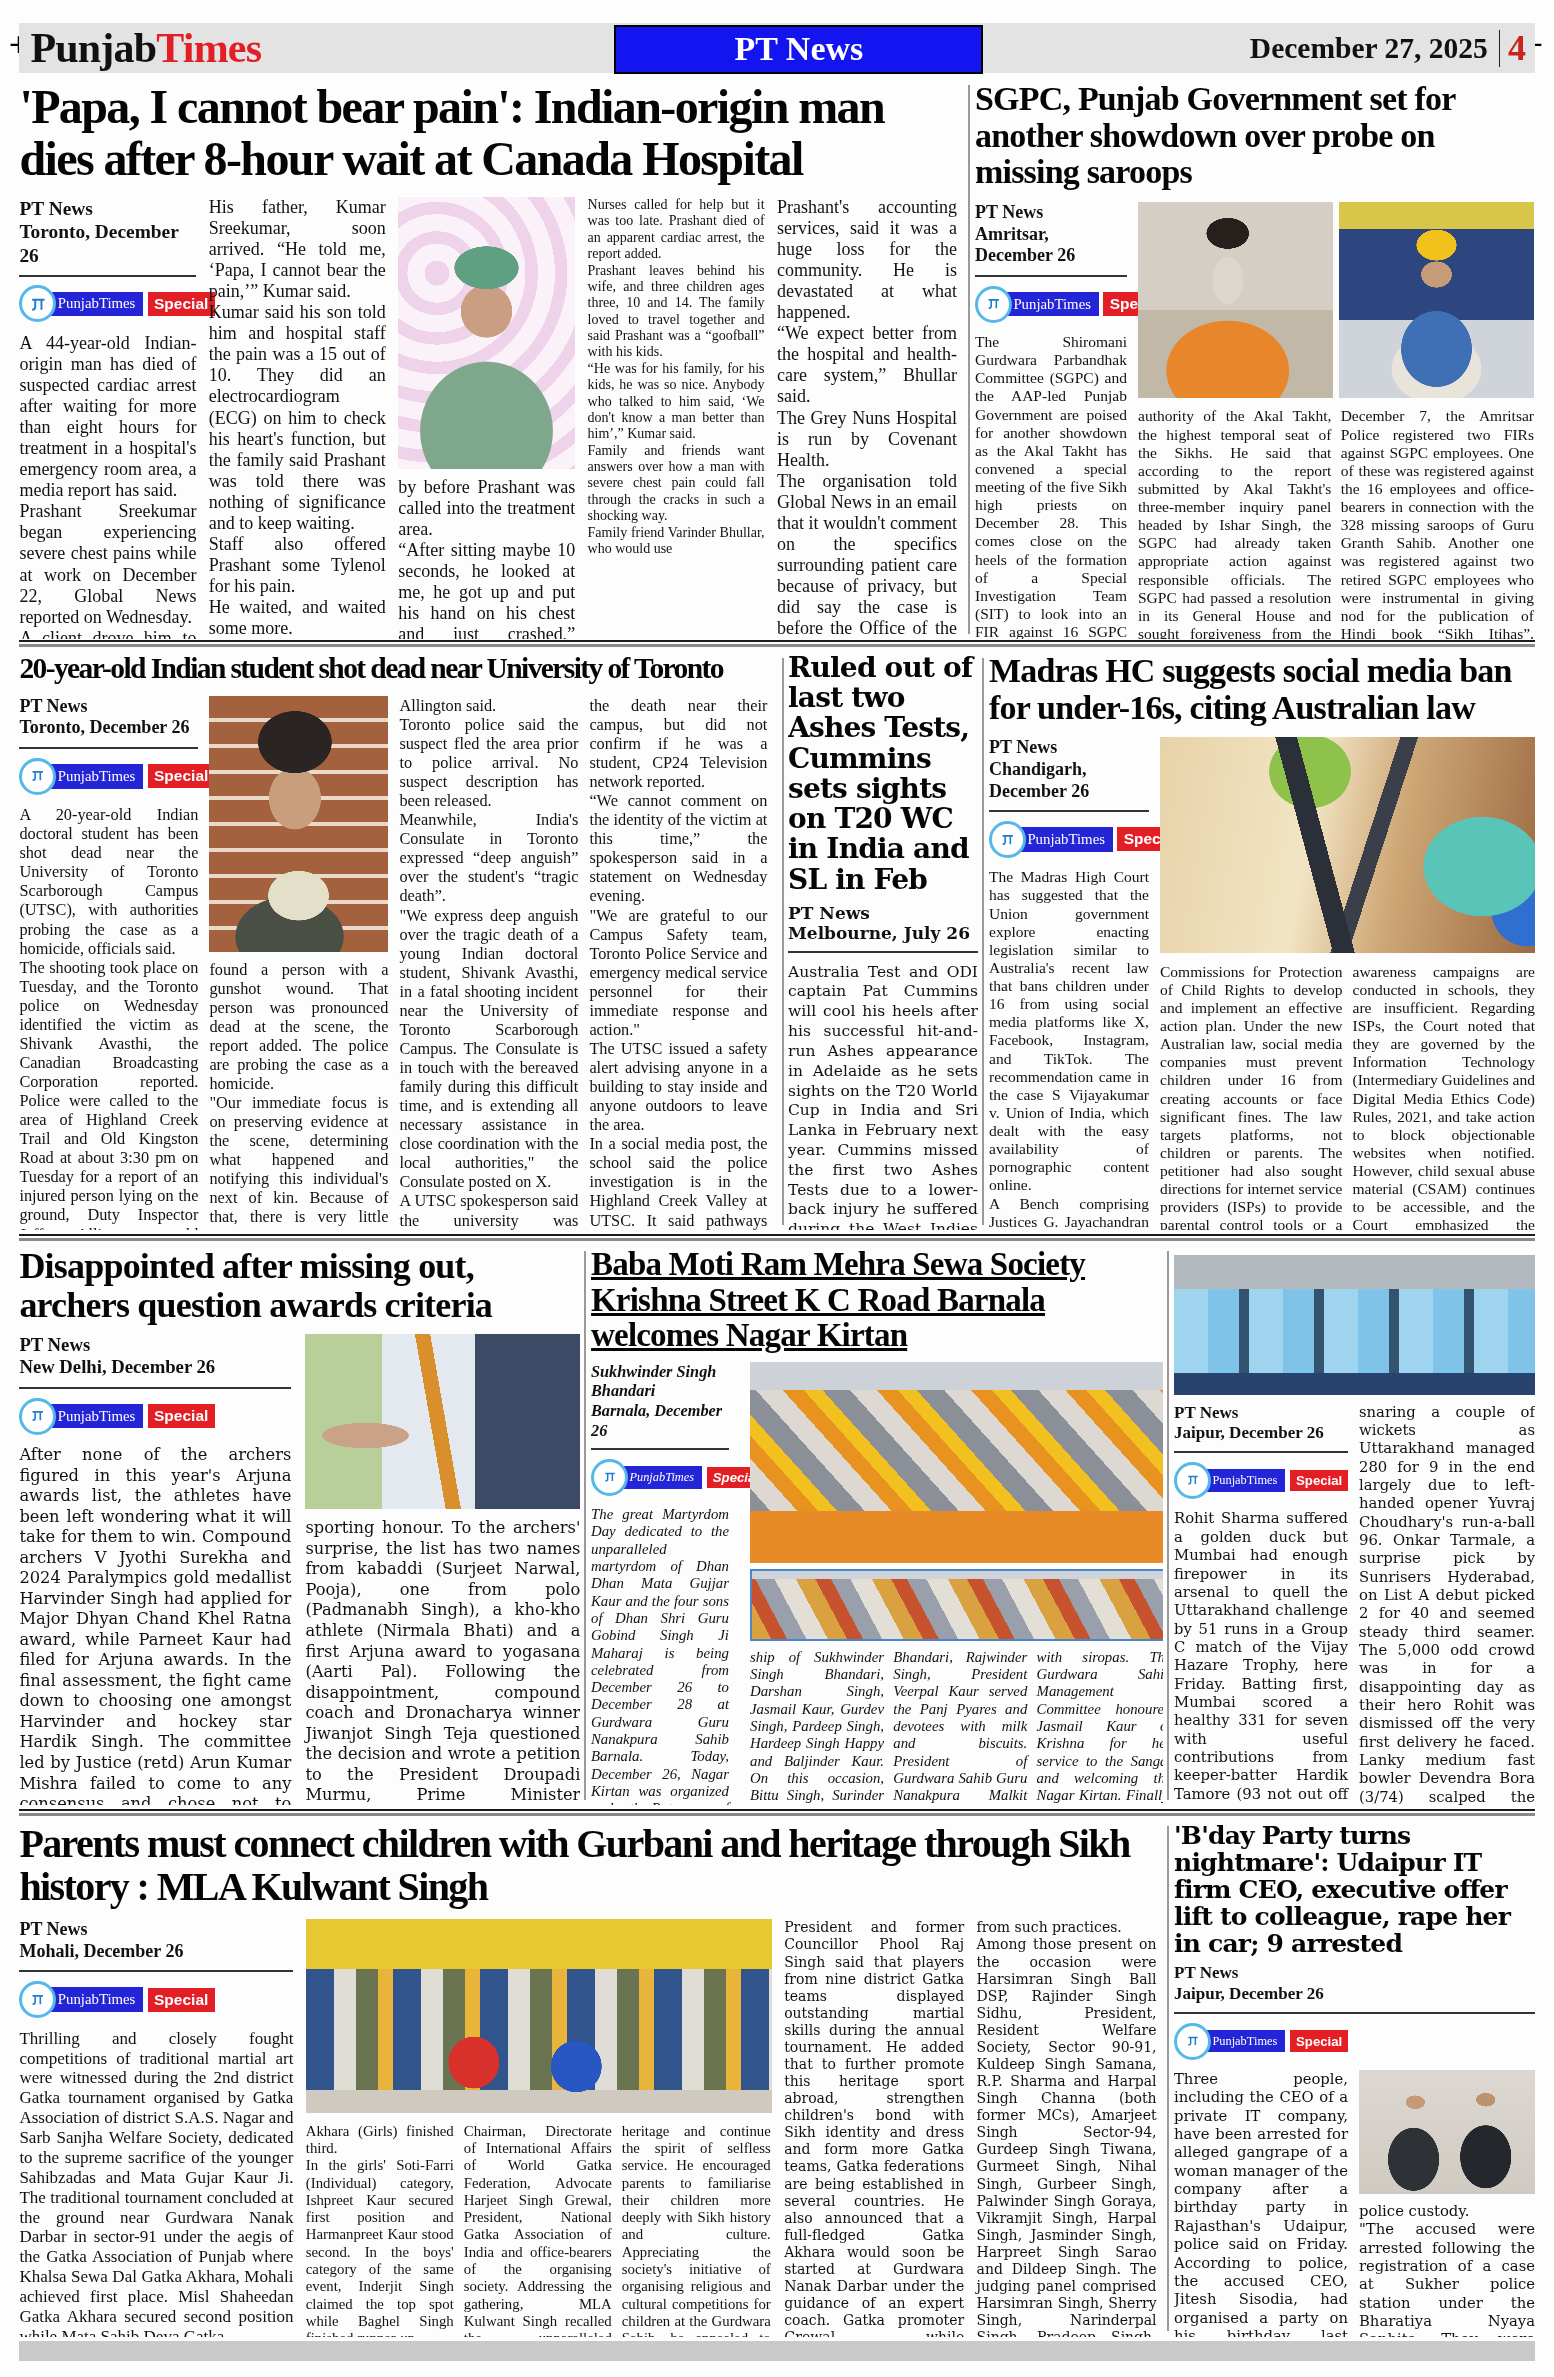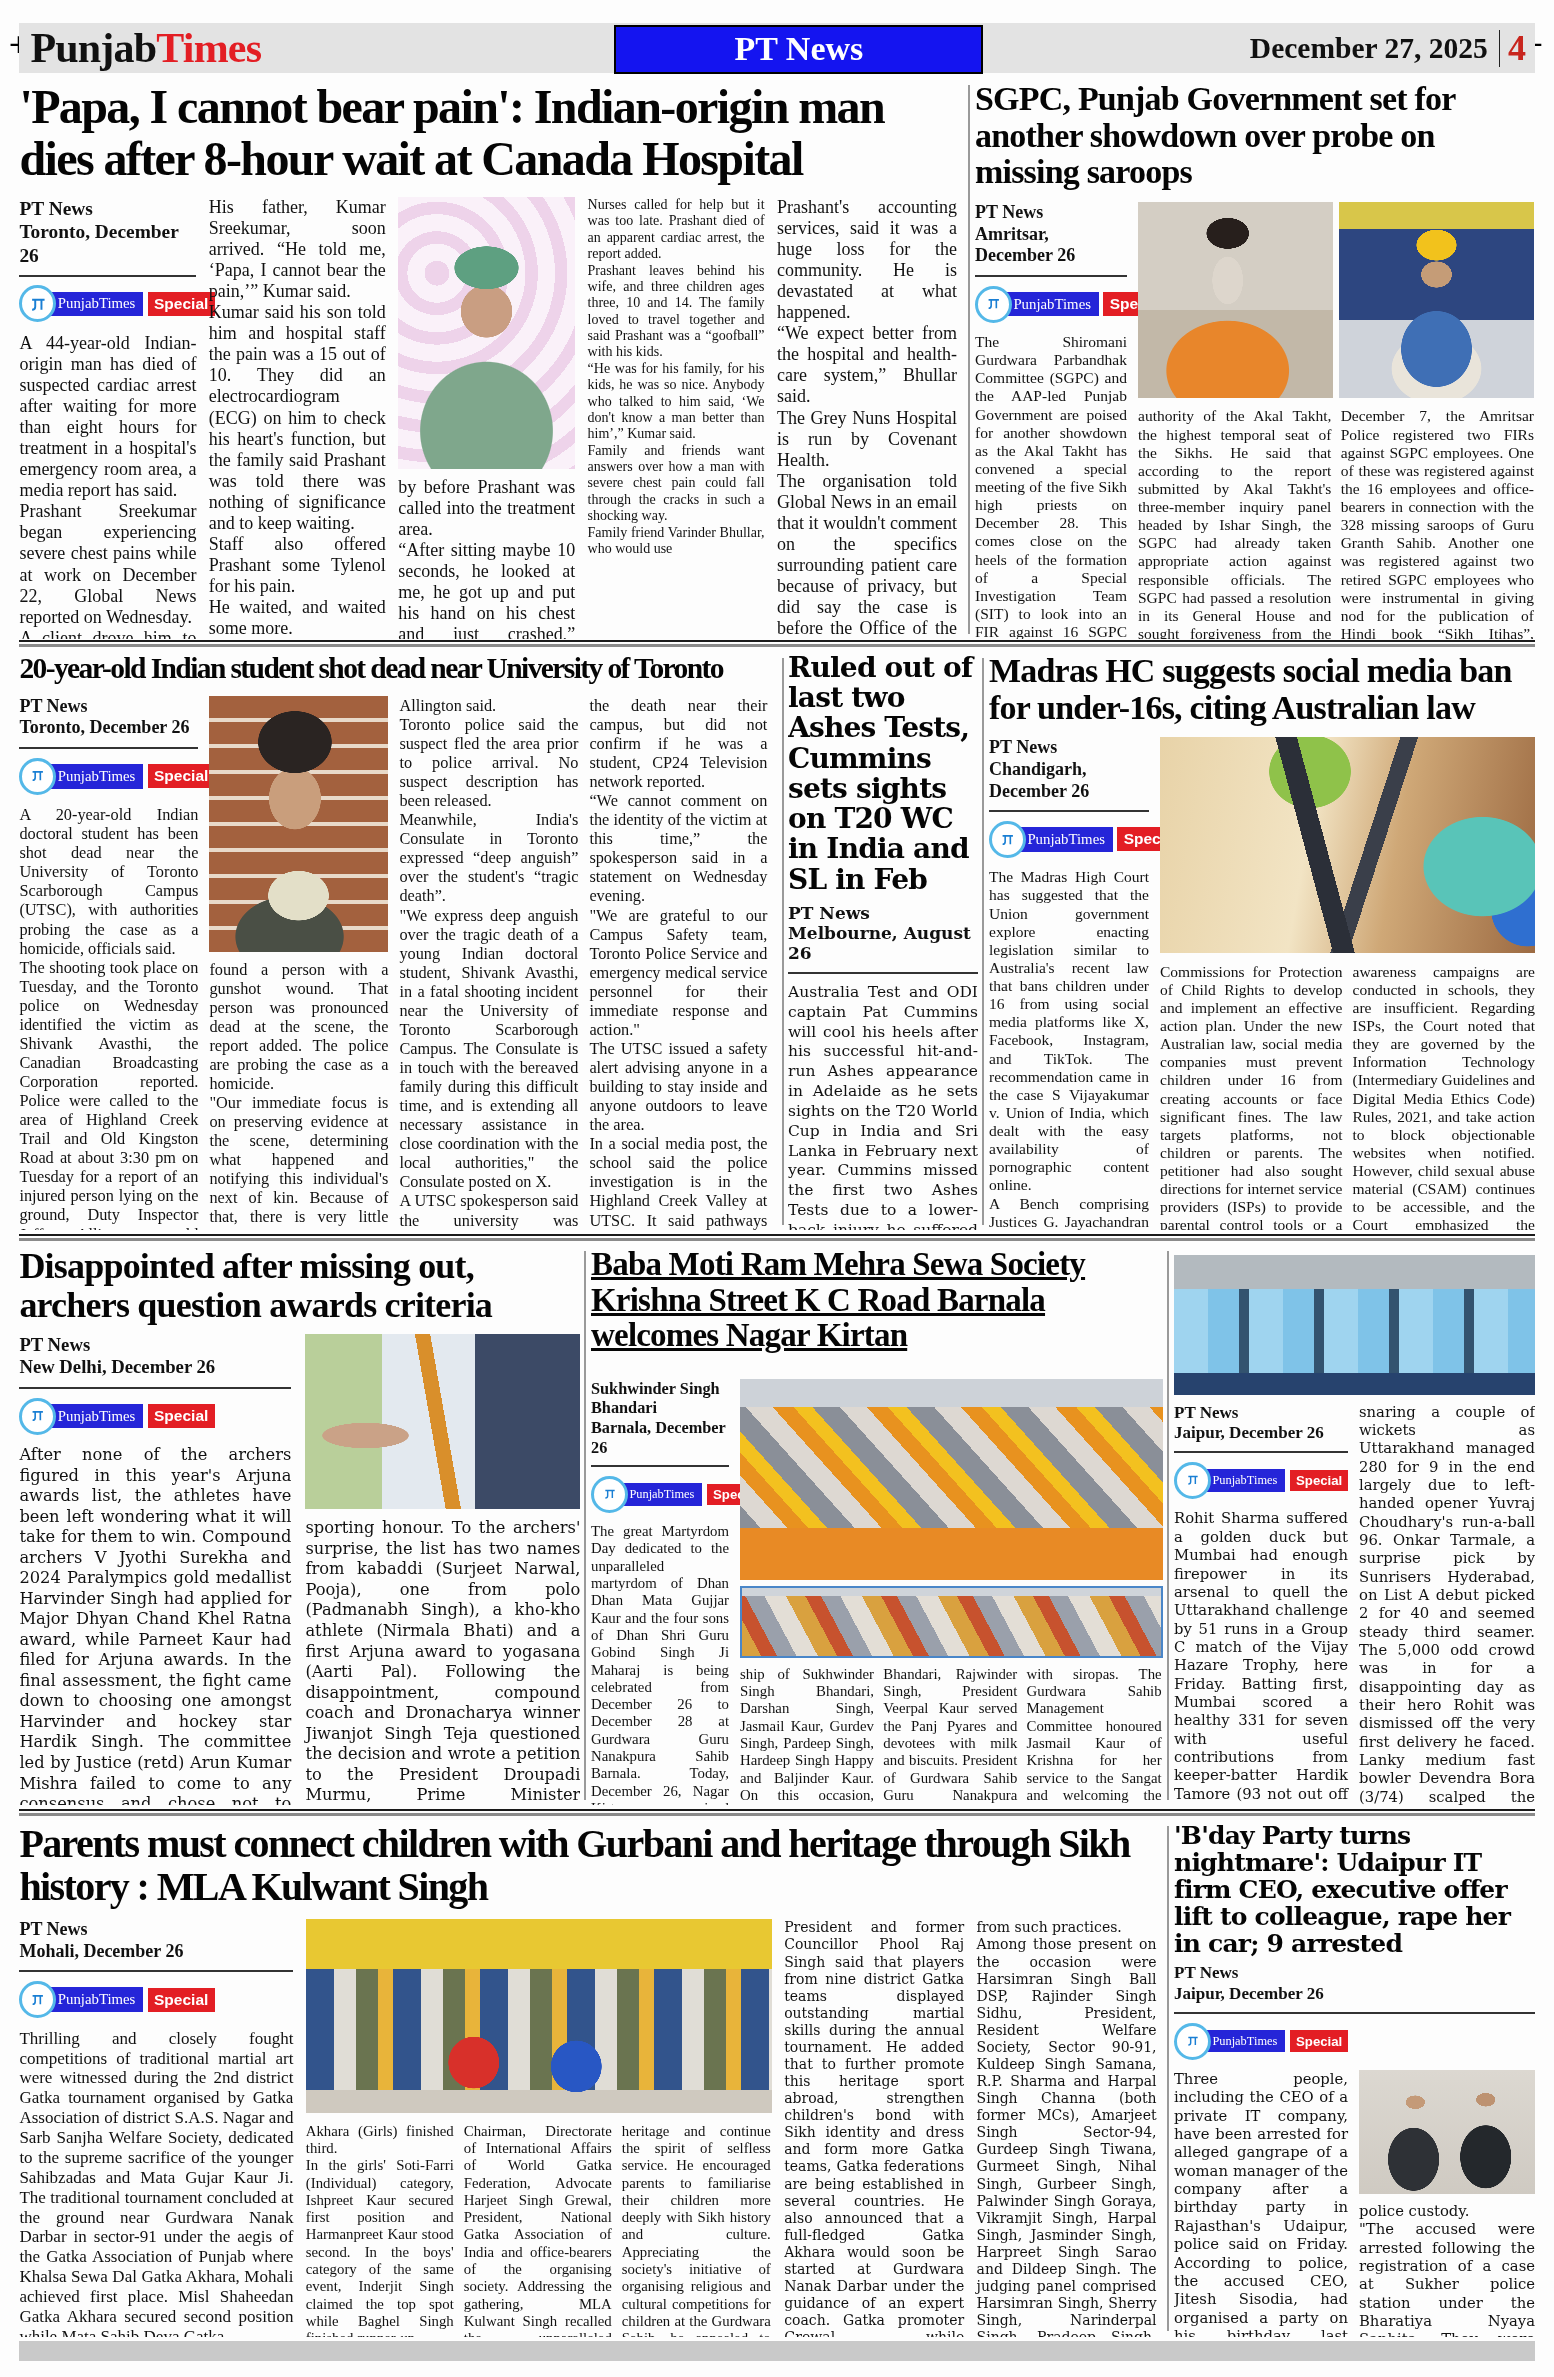--- a/index.html
+++ b/index.html
@@ -230,21 +230,21 @@
 In a social media post, the school said the police investigation is in the Highland Creek Valley at UTSC. It said pathways into the valley remain closed, and people are advised to avoid the valley until police reopen it.</div>
   </div>
 </div>
 
 <div class="vrule" style="left:782px;top:658px;height:567px;"></div>
 
 <div class="art serif2" style="left:788px;top:653px;width:190px;height:577px;">
   <div class="hl" style="font-size:28px;letter-spacing:-0.8px;">Ruled out of last two Ashes Tests, Cummins sets sights on T20 WC in India and SL in Feb</div>
   <div class="byline" style="font-size:17px;margin-top:7.8px;font-family:'DejaVu Serif',serif;">
       <div>PT News</div>
-      <div>Melbourne, August 26</div>
+      <div>Melbourne, July 26</div>
     </div>
   <div class="byrule"></div>
   <div class="col" style="font-size:15.5px;line-height:1.28;">Australia Test and ODI captain Pat Cummins will cool his heels after his successful hit-and-run Ashes appearance in Adelaide as he sets sights on the T20 World Cup in India and Sri Lanka in February next year. Cummins missed the first two Ashes Tests due to a lower-back injury he suffered during the West Indies tour in June-July, but made a brilliant return in the third match in Adelaide to pick up six wickets in the series-clinching win.With the Ashes urn in their hands, Australia decided to rule Cummins out of the two remaining Tests. The 32-year-old Cummins said on Friday he will now take rest before targeting the T20 World Cup which begins in early February.</div>
 </div>
 
 <div class="vrule" style="left:982px;top:658px;height:567px;"></div>
 
 <div class="art" style="left:989px;top:653px;width:546px;height:577px;">
   <div class="hl" style="font-size:34px;letter-spacing:-0.8px;">Madras HC suggests social media ban for under-16s, citing Australian law</div>
   <div class="cols" style="margin-top:11px;gap:11px;">
@@ -302,21 +302,21 @@
       <div class="ph ph-archery" style="width:275px;height:175px;"></div>
       <div class="col serif2" style="font-size:16.3px;line-height:1.26;margin-top:9.3px;">sporting honour. To the archers' surprise, the list has two names from kabaddi (Surjeet Narwal, Pooja), one from polo (Padmanabh Singh), a kho-kho athlete (Nirmala Bhati) and a first Arjuna award to yogasana (Aarti Pal). Following the disappointment, compound coach and Dronacharya winner Jiwanjot Singh Teja questioned the decision and wrote a petition to the President Droupadi Murmu, Prime Minister Narendra Modi and sports minister Mansukh Mandaviya with a</div>
     </div>
   </div>
 </div>
 
 <div class="vrule" style="left:584px;top:1251px;height:549px;"></div>
 
 <div class="art" style="left:591px;top:1247px;width:572px;height:558px;">
   <div class="hl" style="font-size:33px;letter-spacing:-0.8px;text-decoration:underline;">Baba Moti Ram Mehra Sewa Society Krishna Street K C Road Barnala welcomes Nagar Kirtan</div>
-  <div class="cols" style="margin-top:25px;gap:11px;">
+  <div class="cols" style="margin-top:8px;gap:21px;font-style:italic;">
     <div style="width:138px;flex:0 0 auto;">
       <div class="byline" style="font-size:16.3px;">
           <div>Sukhwinder Singh Bhandari</div>
           <div>Barnala, December 26</div>
         </div>
       <div class="byrule"></div>
       <div class="badge small">
         <span class="badge-circle">
             <svg width="14" height="14" viewBox="0 0 24 24">
               <path d="M4 6 h16 M8 6 v9 q0 4 -4 4 M16 6 v13" stroke="#1a7fd4" fill="none" stroke-width="2.5"></path>

